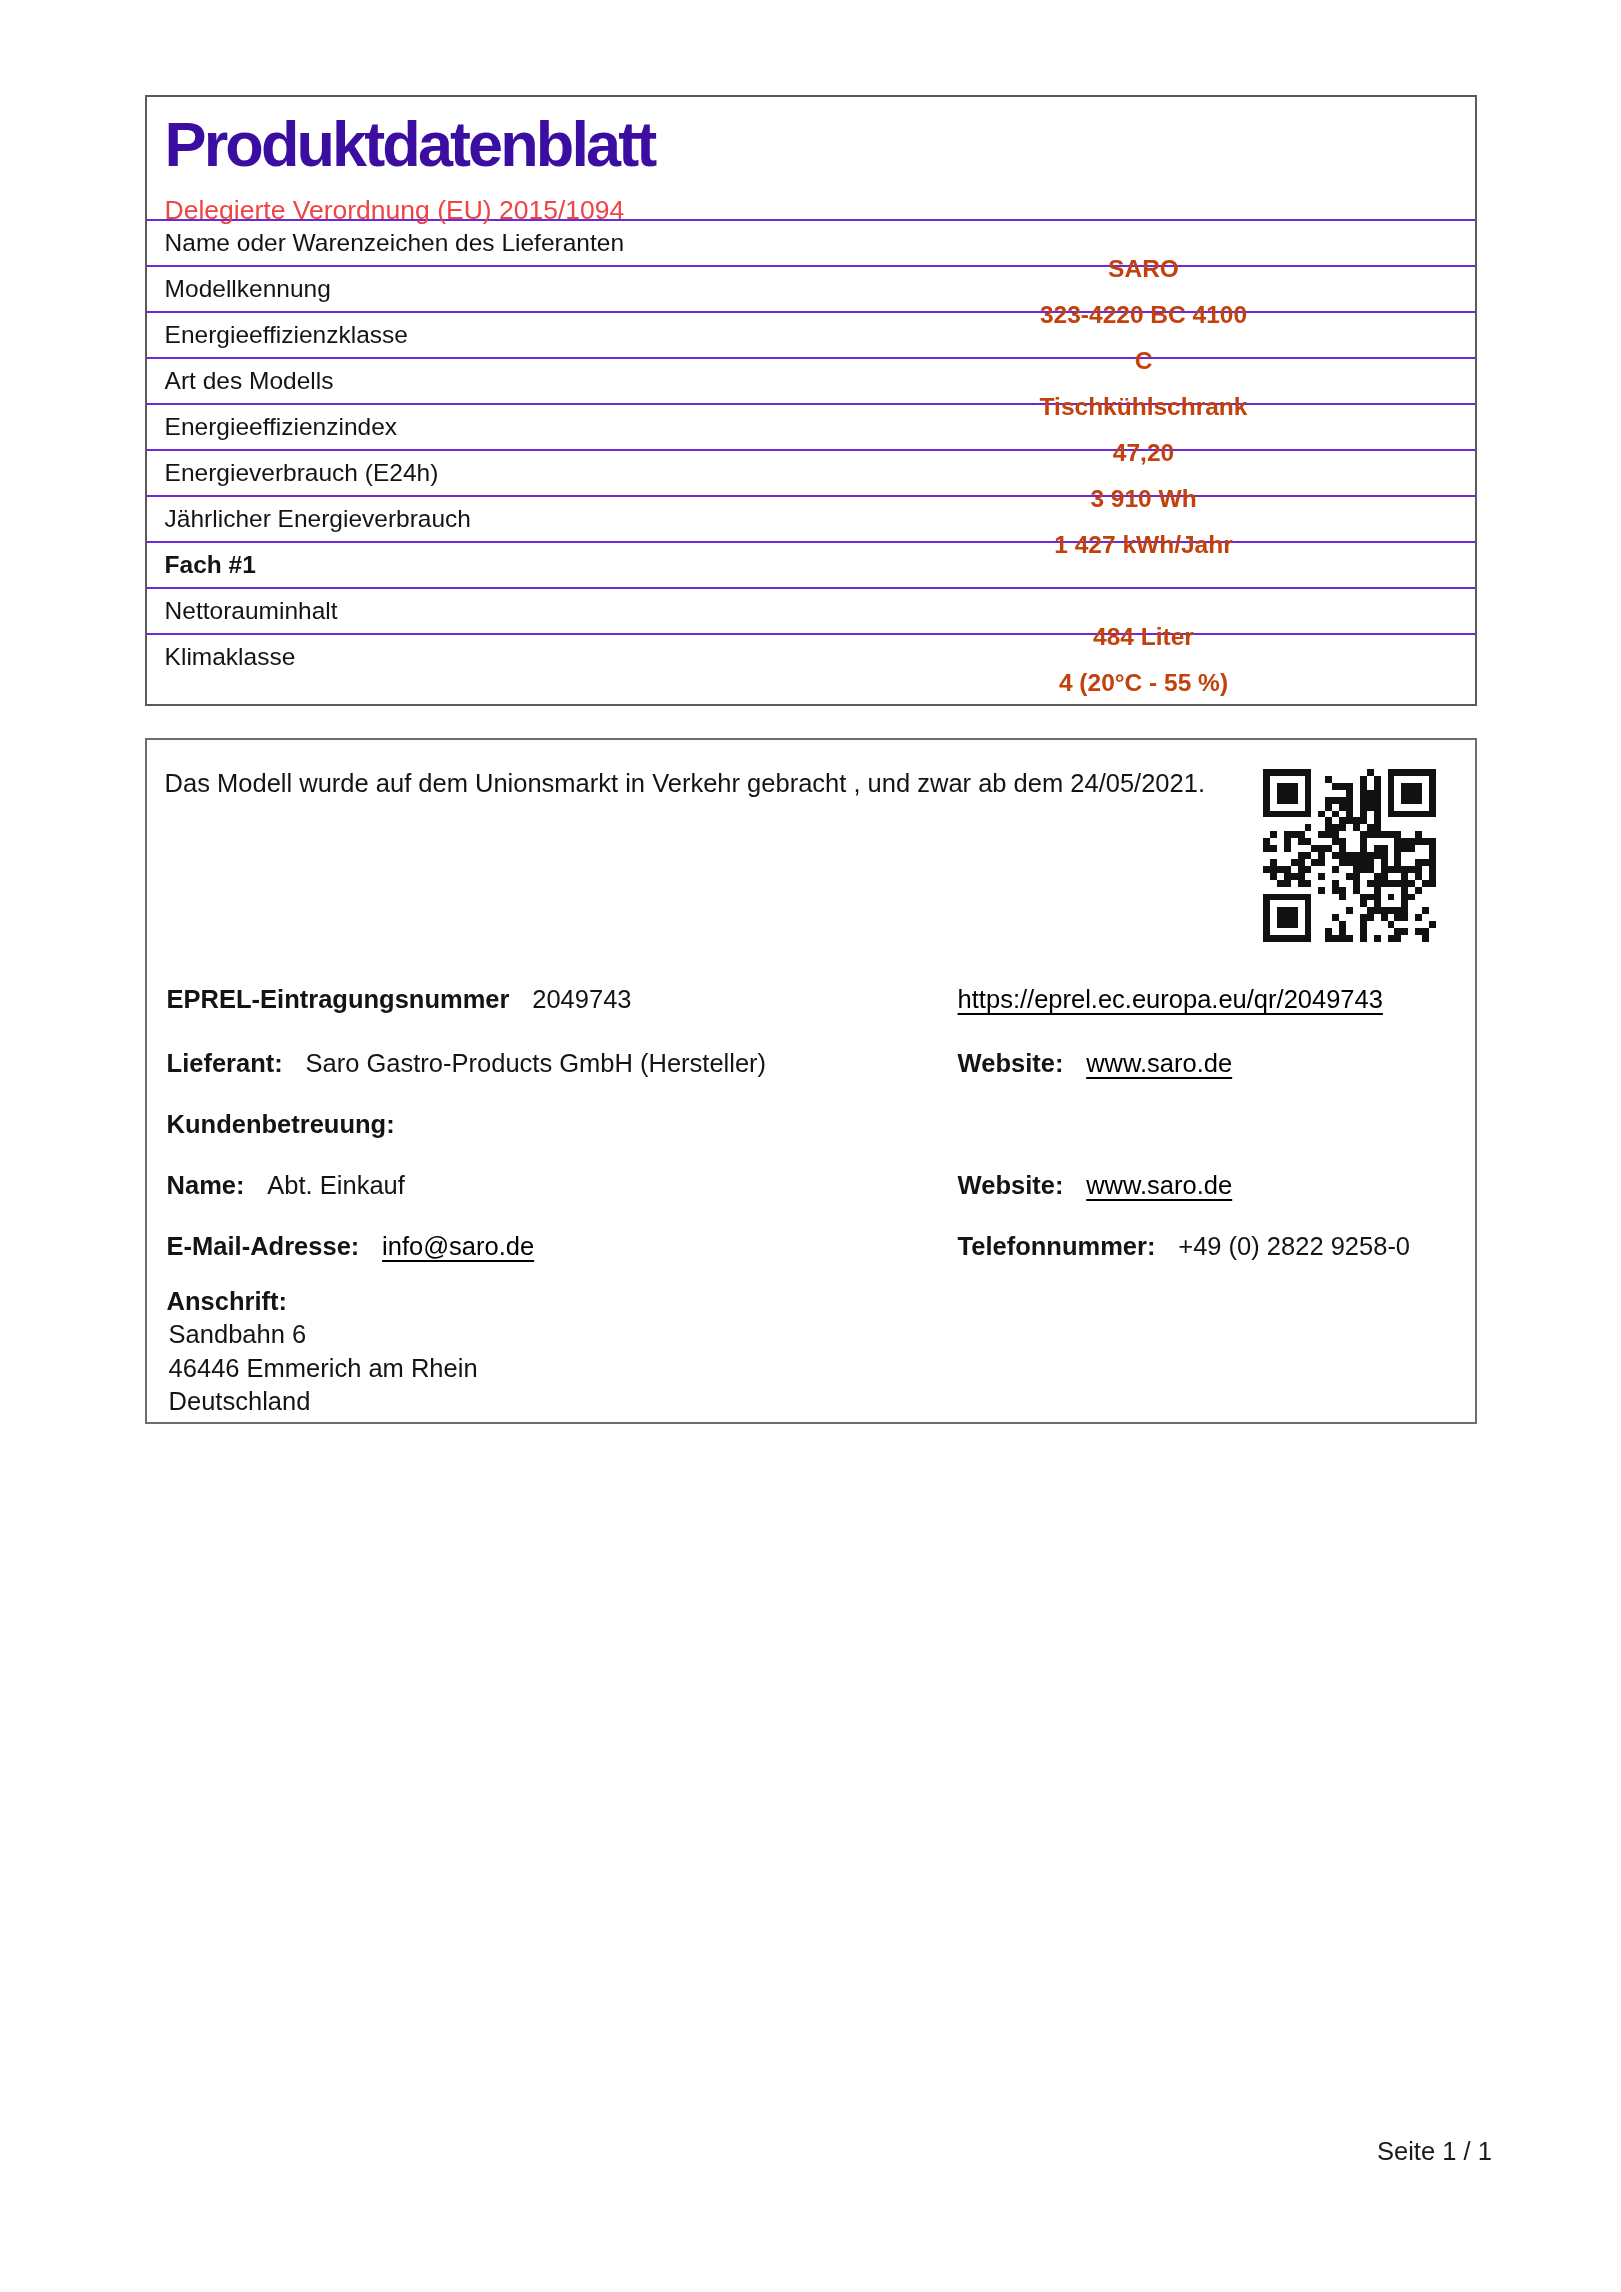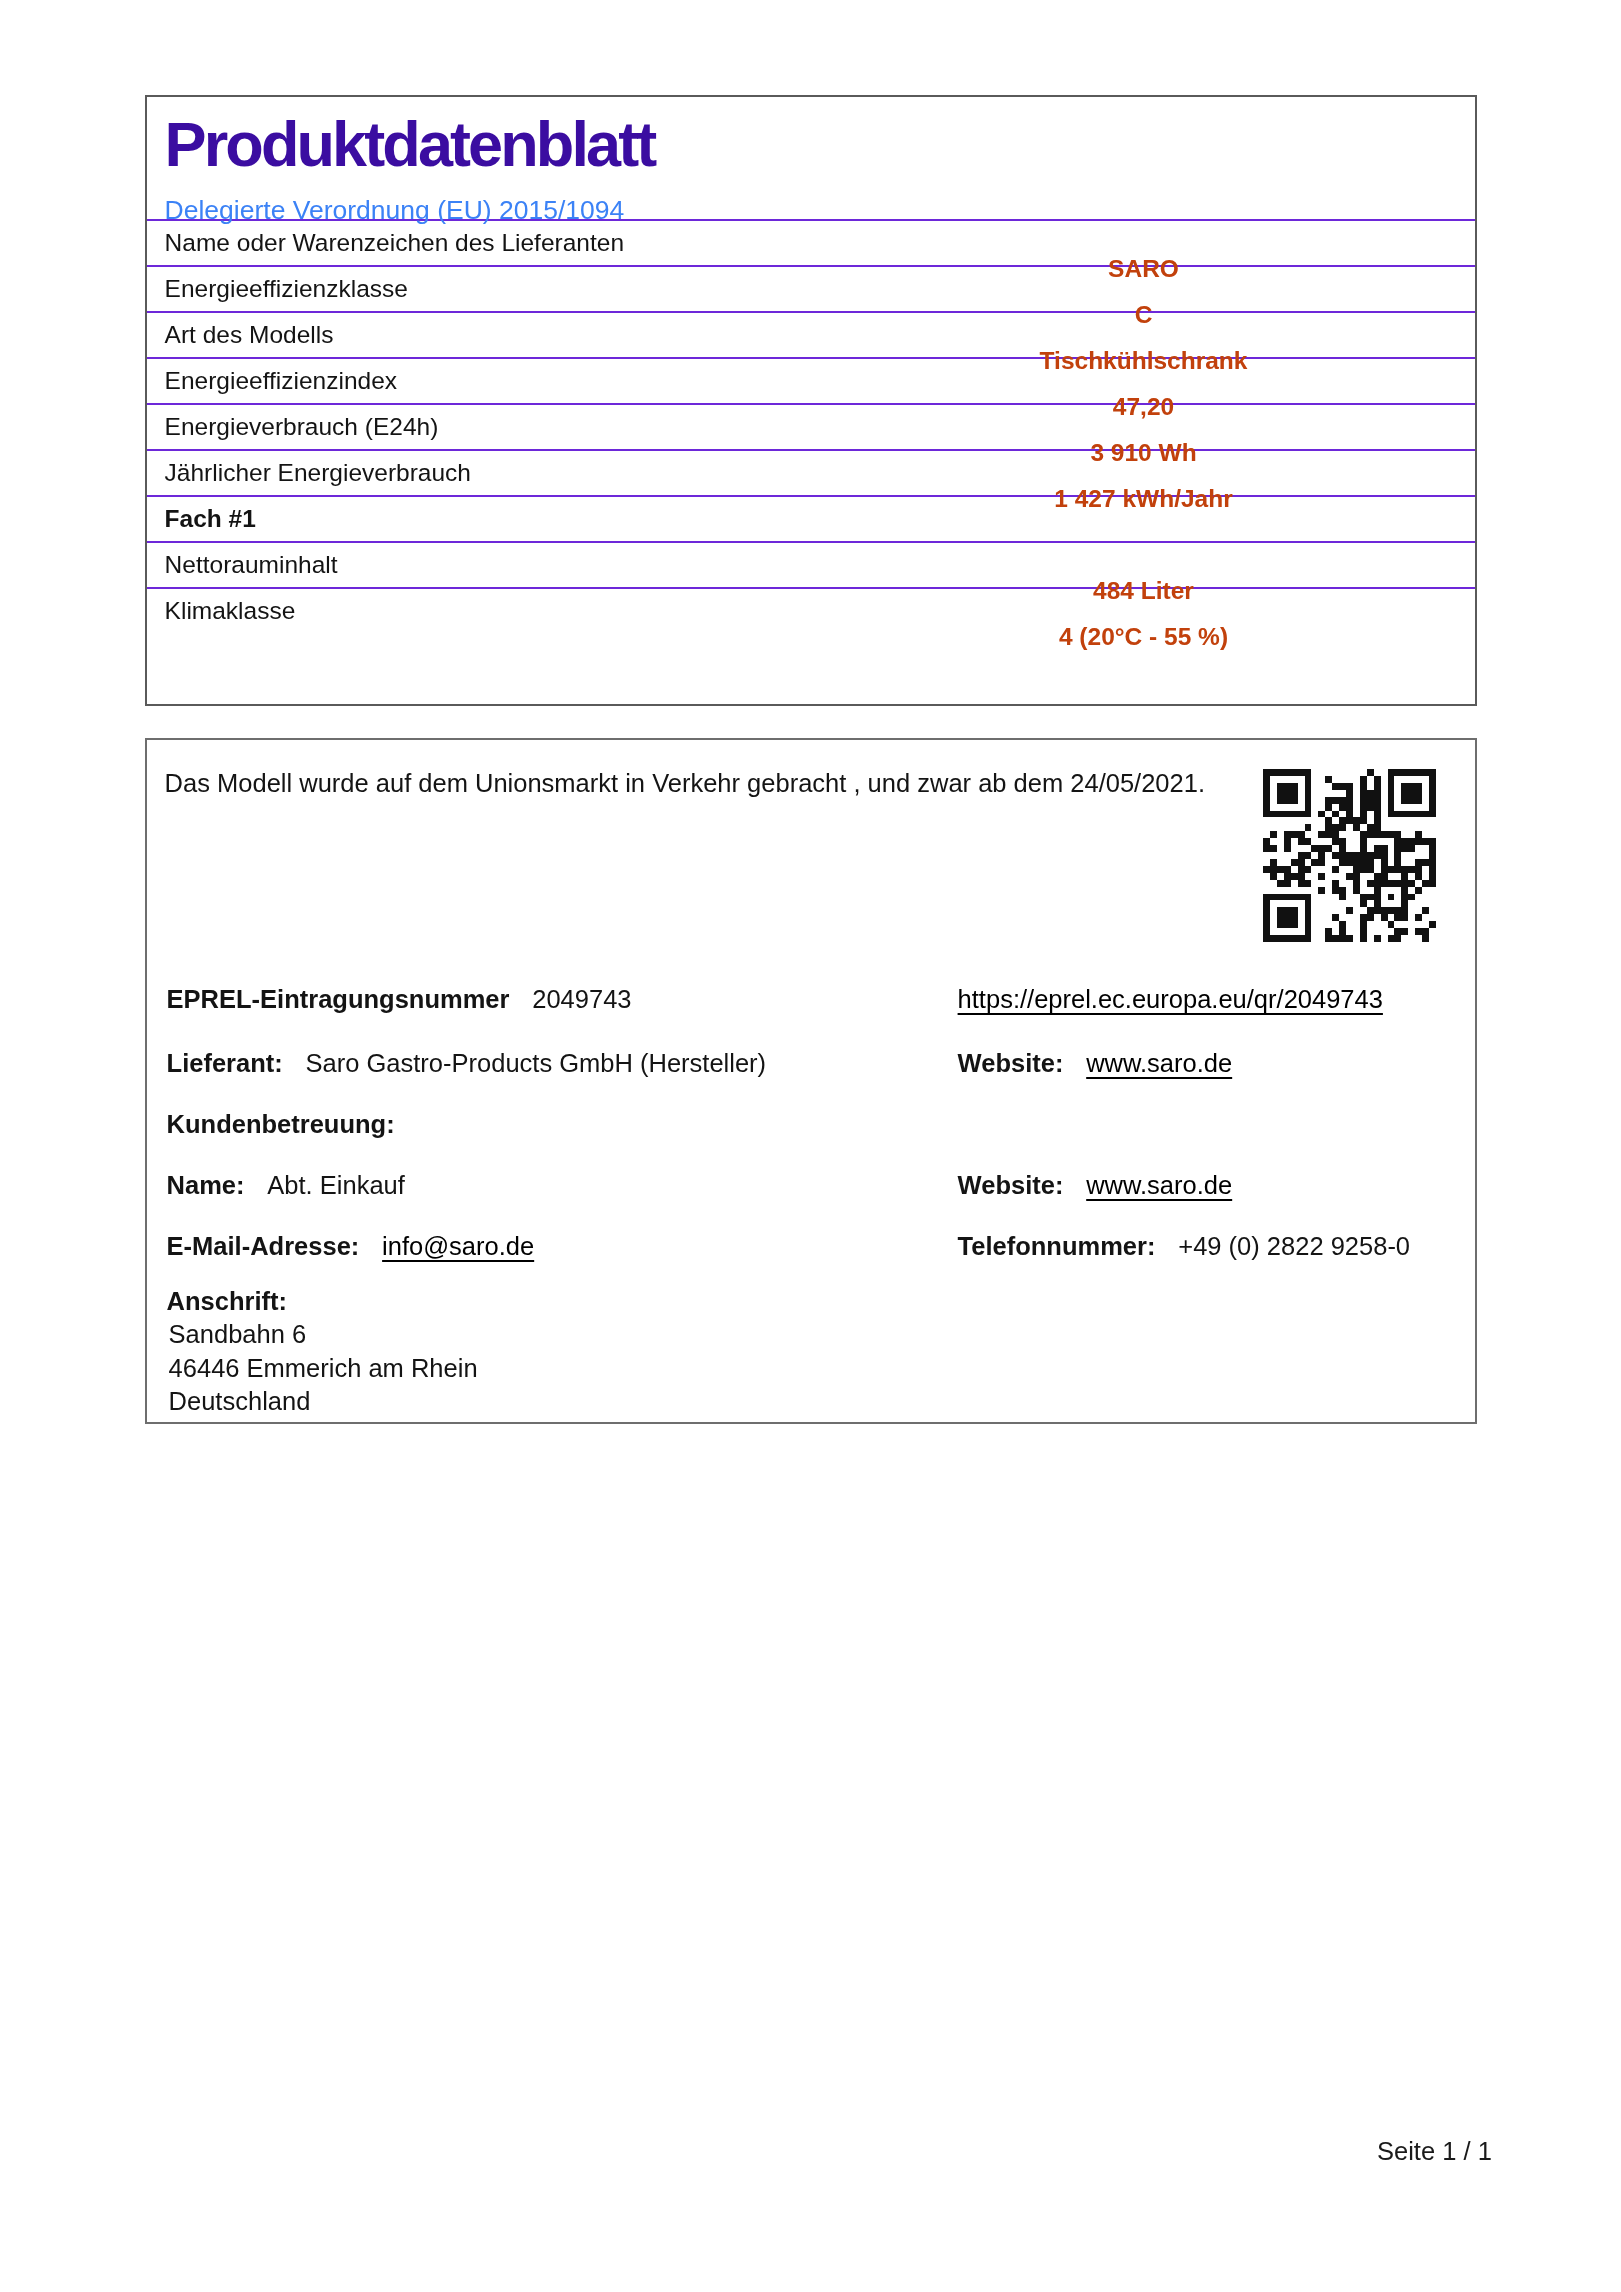--- a/index.html
+++ b/index.html
@@ -28,21 +28,21 @@
   .doc-title {
     font-size: 63px;
     font-weight: bold;
     letter-spacing: -2.9px;
     line-height: 82px;
     color: #3b0da1;
   }
   .doc-subtitle {
     margin-top: 9.8px;
     font-size: 26.5px;
-    color: #3b82f6;
+    color: #ef4444;
   }
   .trow {
     display: flex;
     height: 46px;
     border-top: 2px solid #6d28d9;
     align-items: stretch;
   }
   .tlabel {
     flex: 0 0 663px;
     display: flex;
@@ -123,20 +123,24 @@
 
   <div class="box1">
     <div class="head">
       <div class="doc-title">Produktdatenblatt</div>
       <div class="doc-subtitle">Delegierte Verordnung (EU) 2015/1094</div>
     </div>
     <div id="spec-table">
         <div class="trow">
           <div class="tlabel">Name oder Warenzeichen des Lieferanten</div>
           <div class="tvalue">SARO</div>
+        </div>
+        <div class="trow">
+          <div class="tlabel">Modellkennung</div>
+          <div class="tvalue">323-4220 BC 4100</div>
         </div>
         <div class="trow">
           <div class="tlabel">Energieeffizienzklasse</div>
           <div class="tvalue">C</div>
         </div>
         <div class="trow">
           <div class="tlabel">Art des Modells</div>
           <div class="tvalue">Tischkühlschrank</div>
         </div>
         <div class="trow">

